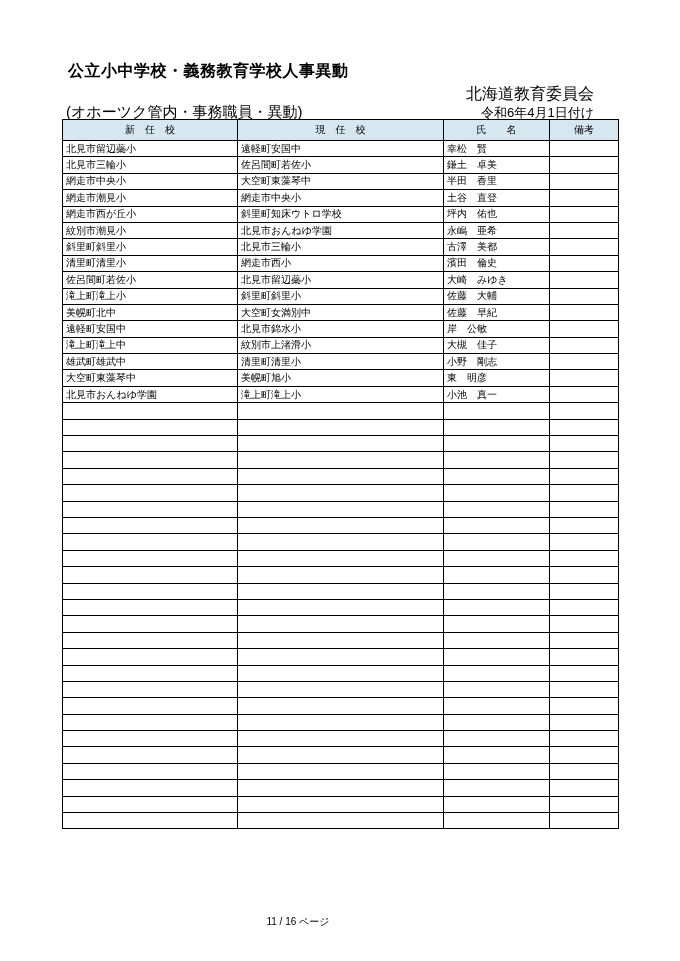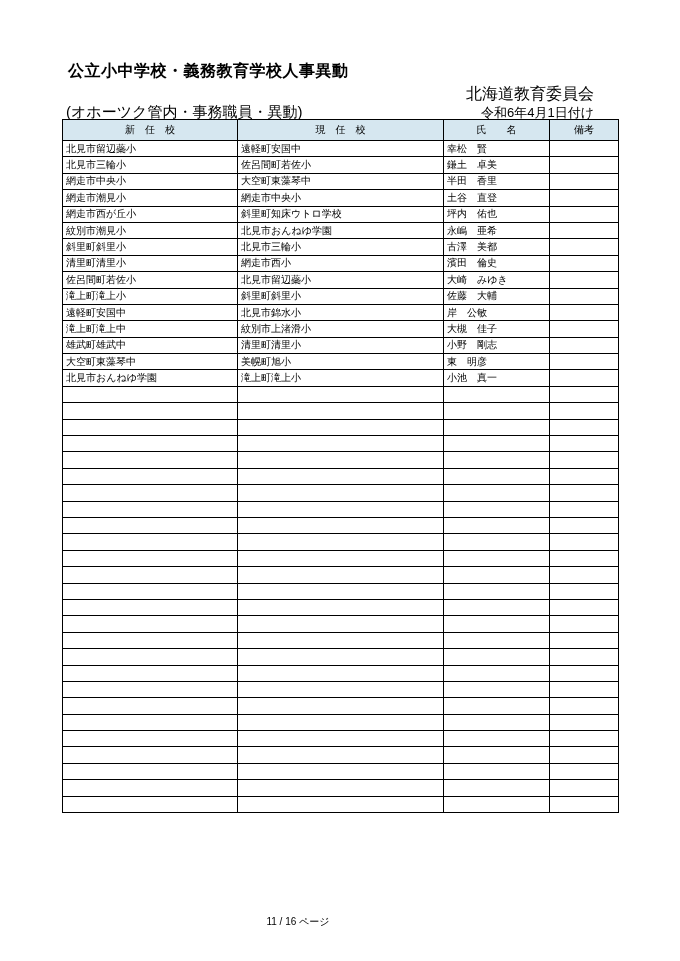--- a/index.html
+++ b/index.html
@@ -126,20 +126,26 @@
         <td>大崎　みゆき</td>
         <td></td>
       </tr>
       <tr>
         <td>滝上町滝上小</td>
         <td>斜里町斜里小</td>
         <td>佐藤　大輔</td>
         <td></td>
       </tr>
       <tr>
+        <td>美幌町北中</td>
+        <td>大空町女満別中</td>
+        <td>佐藤　早紀</td>
+        <td></td>
+      </tr>
+      <tr>
         <td>遠軽町安国中</td>
         <td>北見市錦水小</td>
         <td>岸　公敏</td>
         <td></td>
       </tr>
       <tr>
         <td>滝上町滝上中</td>
         <td>紋別市上渚滑小</td>
         <td>大槻　佳子</td>
         <td></td>

